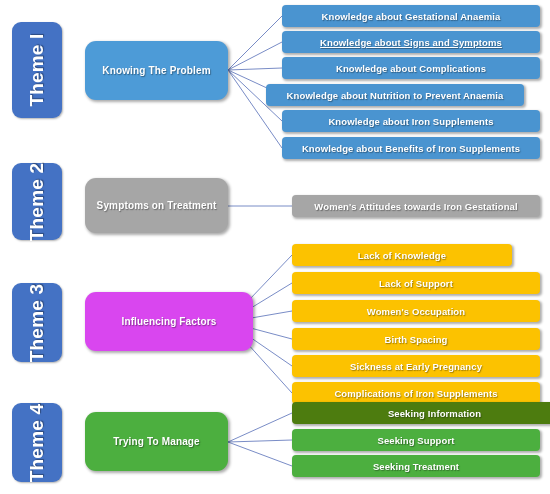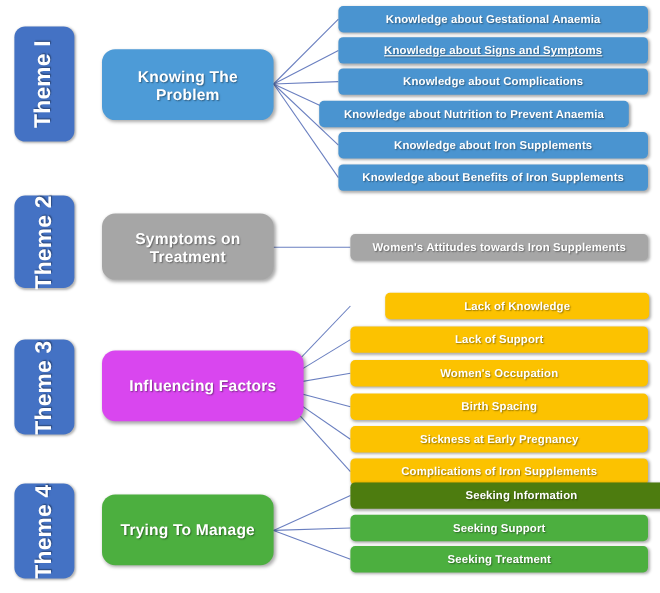--- a/index.html
+++ b/index.html
@@ -45,21 +45,21 @@
   .cat-box {
     position: absolute;
     border-radius: 11px;
     box-shadow: 1.5px 1.5px 3px rgba(0,0,0,0.33);
     display: flex;
     align-items: center;
     justify-content: center;
     text-align: center;
     color: #ffffff;
     font-weight: bold;
-    font-size: 13px;
+    font-size: 10px;
     letter-spacing: 0.15px;
     text-shadow: 0.8px 0.8px 1.2px rgba(0,0,0,0.40);
     z-index: 3;
     padding: 0 6px;
     box-sizing: border-box;
   }
   .sub-box {
     position: absolute;
     border-radius: 4px;
     box-shadow: 1.2px 1.2px 2.5px rgba(0,0,0,0.32);
@@ -136,32 +136,32 @@
 
   <div class="theme-tab" style="left:12px; top:163px; width:50px; height:77px;">
     <span>Theme 2</span>
   </div>
 
   <div class="cat-box" style="left:85px; top:178px; width:143px; height:55px; background:#A6A6A6;">
     <span>Symptoms on Treatment</span>
   </div>
 
   <div class="sub-box" style="left:292px; top:195px; width:248px; height:22px; background:#A6A6A6;">
-    <span>Women's Attitudes towards Iron Supplements</span>
+    <span>Women's Attitudes towards Iron Gestational</span>
   </div>
 
   <div class="theme-tab" style="left:12px; top:283px; width:50px; height:79px;">
     <span>Theme 3</span>
   </div>
 
   <div class="cat-box" style="left:85px; top:292px; width:168px; height:59px; background:#d946ef;">
     <span>Influencing Factors</span>
   </div>
 
-  <div class="sub-box" style="left:292px; top:244px; width:220px; height:22px; background:#FCC200;margin-left:29px;">
+  <div class="sub-box" style="left:292px; top:244px; width:220px; height:22px; background:#FCC200;">
     <span>Lack of Knowledge</span>
   </div>
   <div class="sub-box" style="left:292px; top:272px; width:248px; height:22px; background:#FCC200;">
     <span>Lack of Support</span>
   </div>
   <div class="sub-box" style="left:292px; top:300px; width:248px; height:22px; background:#FCC200;">
     <span>Women's Occupation</span>
   </div>
   <div class="sub-box" style="left:292px; top:328px; width:248px; height:22px; background:#FCC200;">
     <span>Birth Spacing</span>

